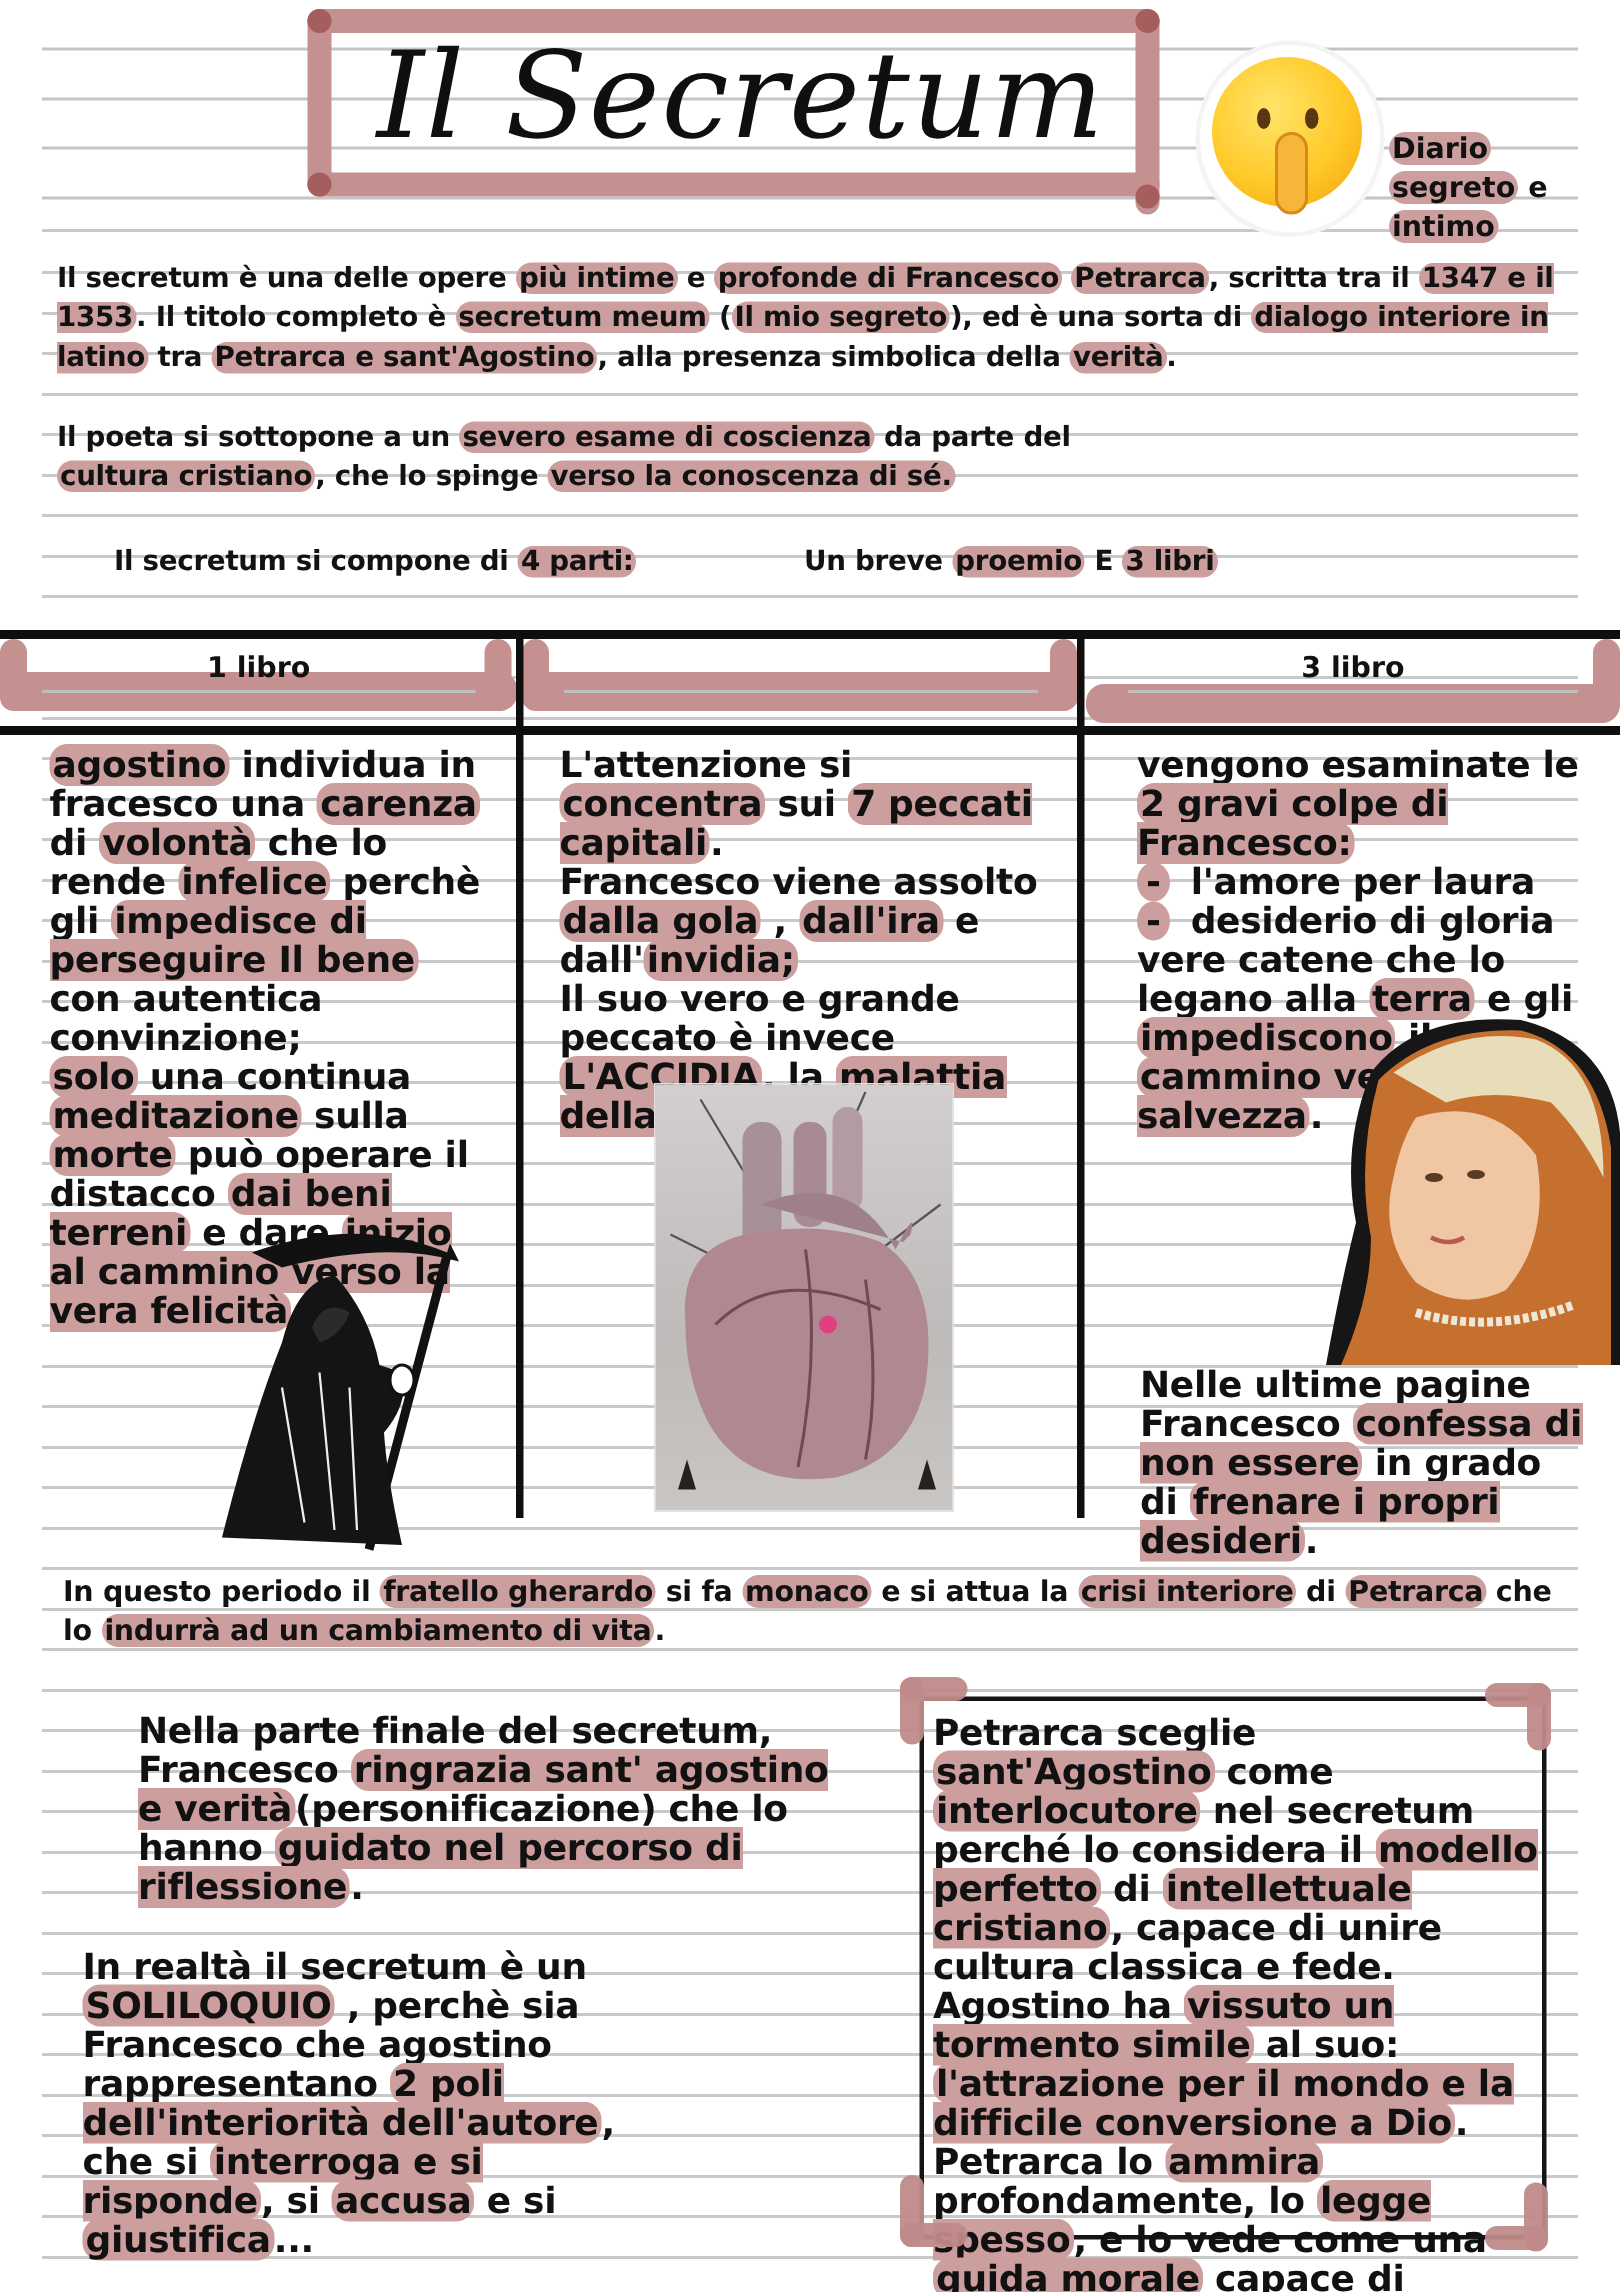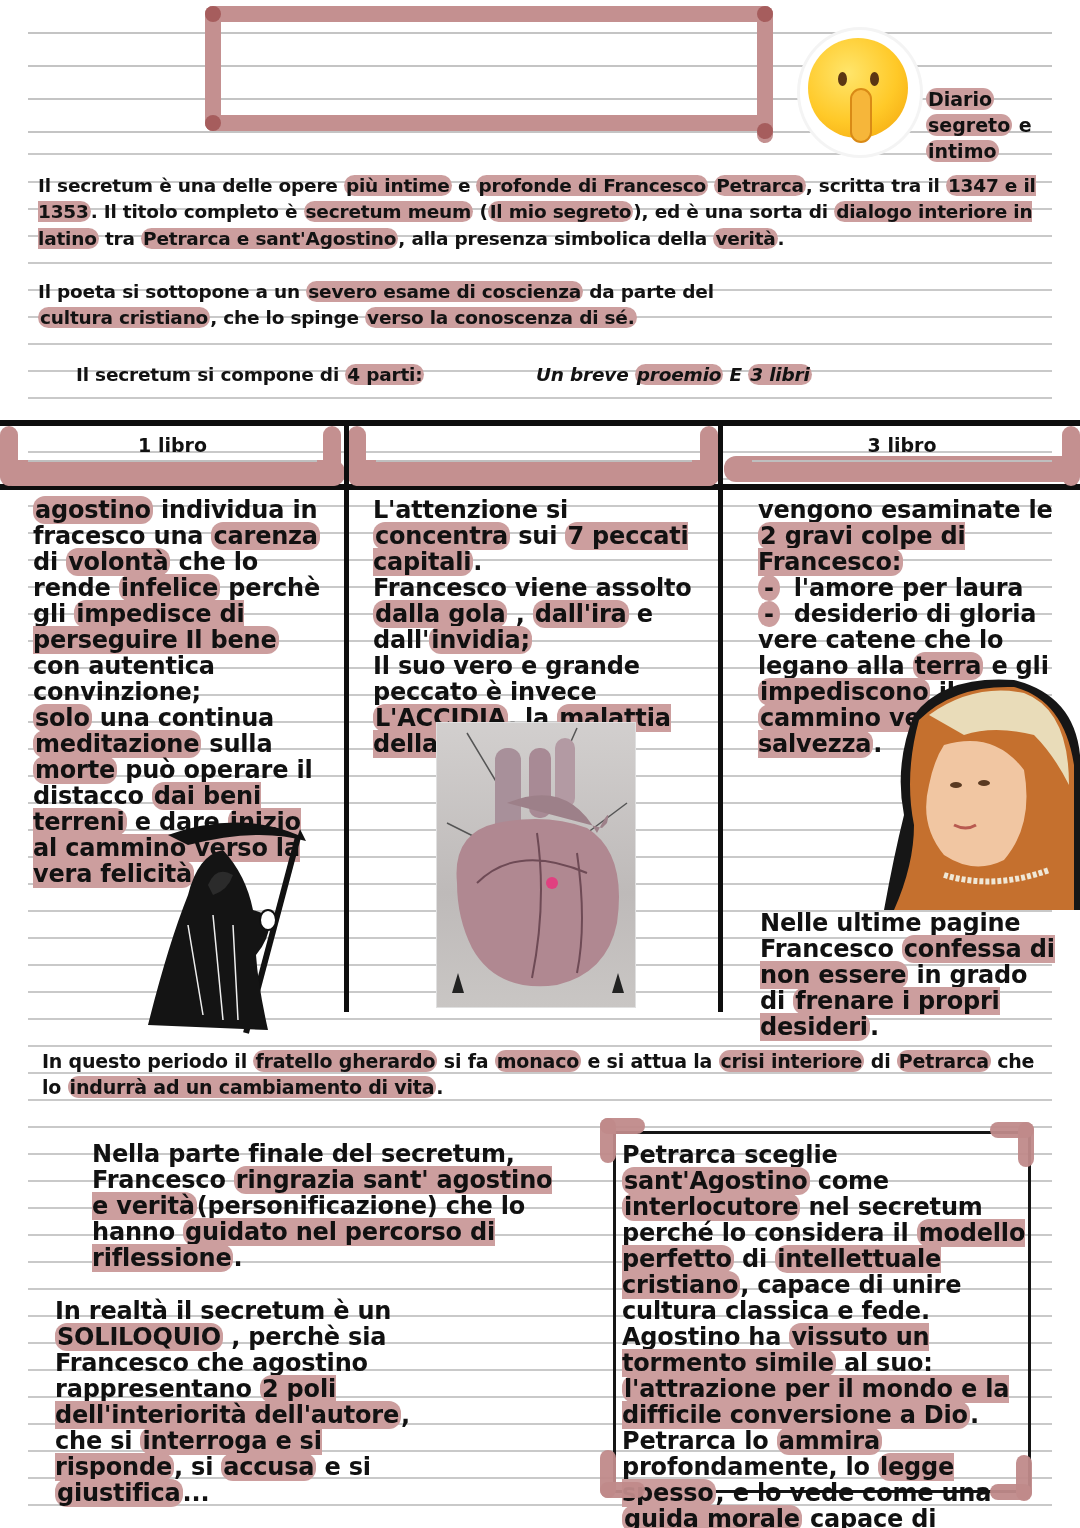--- a/index.html
+++ b/index.html
@@ -42,21 +42,21 @@
     background: radial-gradient(circle at 40% 35%, #ffe56b 0%, #ffc928 55%, #f2a20a 100%); }
   .emoji-eye { position: absolute; width: 9px; height: 14px; border-radius: 50%; background: #5b3613; top: 34px; }
   .emoji-finger { position: absolute; left: 42px; top: 50px; width: 22px; height: 55px; border-radius: 11px; background: #f6b63a; border: 2px solid #d98a16; }
 
   .tag-text { font-family: "DejaVu Sans", sans-serif; font-size: 19px; line-height: 26px; font-weight: bold; }
 
   .hl { background: #cc9e9e; border-radius: 12px; padding: 0 2px; }
 
   .p { font-size: 18.5px; line-height: 26.3px; font-weight: bold; letter-spacing: -0.2px; color: #121212; }
   .p.sm { font-size: 19px; }
-  .hdr-cell { position: absolute; top: 426px; height: 60px; padding-left: 20px; }
+  .hdr-cell { position: absolute; top: 426px; height: 48px; padding-left: 20px; }
   .hdr-cell .pink-bottom { position: absolute; left: 0; right: 0; bottom: 0; height: 26px; background: #c49090; border-radius: 12px; }
   .hdr-cell .pink-side { position: absolute; top: 0; bottom: 0; width: 18px; background: #c49090; border-radius: 9px; }
   .hdr-label { position: absolute; left: 0; right: 0; top: 8px; text-align: center; font-size: 19px; font-weight: bold; }
   .hdr-rule { position: absolute; left: 28px; right: 28px; top: 34px; height: 2px; background: #bfbfbf; }
 
   .col-text { font-size: 24px; line-height: 26px; font-weight: bold; letter-spacing: -0.2px; }
 
   
   .reaper { left: 128px; top: 815px; width: 190px; height: 225px; }
   .heart { left: 436px; top: 722px; width: 200px; height: 286px; background: linear-gradient(180deg, #d2cfce 0%, #bebab9 60%, #c9c6c4 100%); border: 1px solid #e0e0e0; overflow: hidden; }
@@ -74,20 +74,21 @@
 
 <div class="abs title-frame">
   <div class="bar t"></div>
   <div class="bar b"></div>
   <div class="side l"></div>
   <div class="side r"></div>
   <div class="cap" style="left:0;top:0"></div>
   <div class="cap" style="right:0;top:0"></div>
   <div class="cap" style="left:0;bottom:0"></div>
   <div class="cap" style="right:0;bottom:-8px"></div>
+  <div class="title-text">Il Secretum</div>
 </div>
 
 <div class="abs emoji-wrap">
   <div class="emoji-face">
     <div class="emoji-eye" style="left:30px"></div>
     <div class="emoji-eye" style="left:62px"></div>
     <div class="emoji-finger"></div>
   </div>
 </div>
 
@@ -95,21 +96,21 @@
   <div><span class="hl">Diario</span></div>
   <div><span class="hl">segreto</span> <span>e</span></div>
   <div><span class="hl">intimo</span></div>
 </div>
 
 <div class="abs p" style="left:38px; top:173px; width:1000px;"><span>Il secretum è una delle opere </span><span class="hl">più intime</span><span> e </span><span class="hl">profonde di Francesco</span><span> </span><span class="hl">Petrarca</span><span>, scritta tra il </span><span class="hl">1347 e il 1353</span><span>. Il titolo completo è </span><span class="hl">secretum meum</span><span> (</span><span class="hl">Il mio segreto</span><span>), ed è una sorta di </span><span class="hl">dialogo interiore in latino</span><span> tra </span><span class="hl">Petrarca e sant'Agostino</span><span>, alla presenza simbolica della </span><span class="hl">verità</span><span>.</span></div>
 
 <div class="abs p" style="left:38px; top:279px; width:740px;"><span>Il poeta si sottopone a un </span><span class="hl">severo esame di coscienza</span><span> da parte del </span><span class="hl">cultura cristiano</span><span>, che lo spinge </span><span class="hl">verso la conoscenza di sé.</span></div>
 
 <div class="abs p" style="left:76px; top:362px;"><span>Il secretum si compone di </span><span class="hl">4 parti:</span></div>
-<div class="abs p" style="left:536px; top:362px;font-style:italic;"><span>Un breve </span><span class="hl">proemio</span><span> E </span><span class="hl">3 libri</span></div>
+<div class="abs p" style="left:536px; top:362px;"><span>Un breve </span><span class="hl">proemio</span><span> E </span><span class="hl">3 libri</span></div>
 
 <div class="abs" style="left:0;top:420px;width:1080px;height:6px;background:#0e0e0e;"></div>
 <div class="abs" style="left:0;top:484px;width:1080px;height:6px;background:#0e0e0e;"></div>
 
 <div class="hdr-cell" style="left:0;width:345px;">
   <div class="pink-bottom"></div>
   <div class="pink-side" style="left:0"></div>
   <div class="pink-side" style="right:4px"></div>
   <div class="hdr-rule"></div>
   <div class="hdr-label">1 libro</div>

